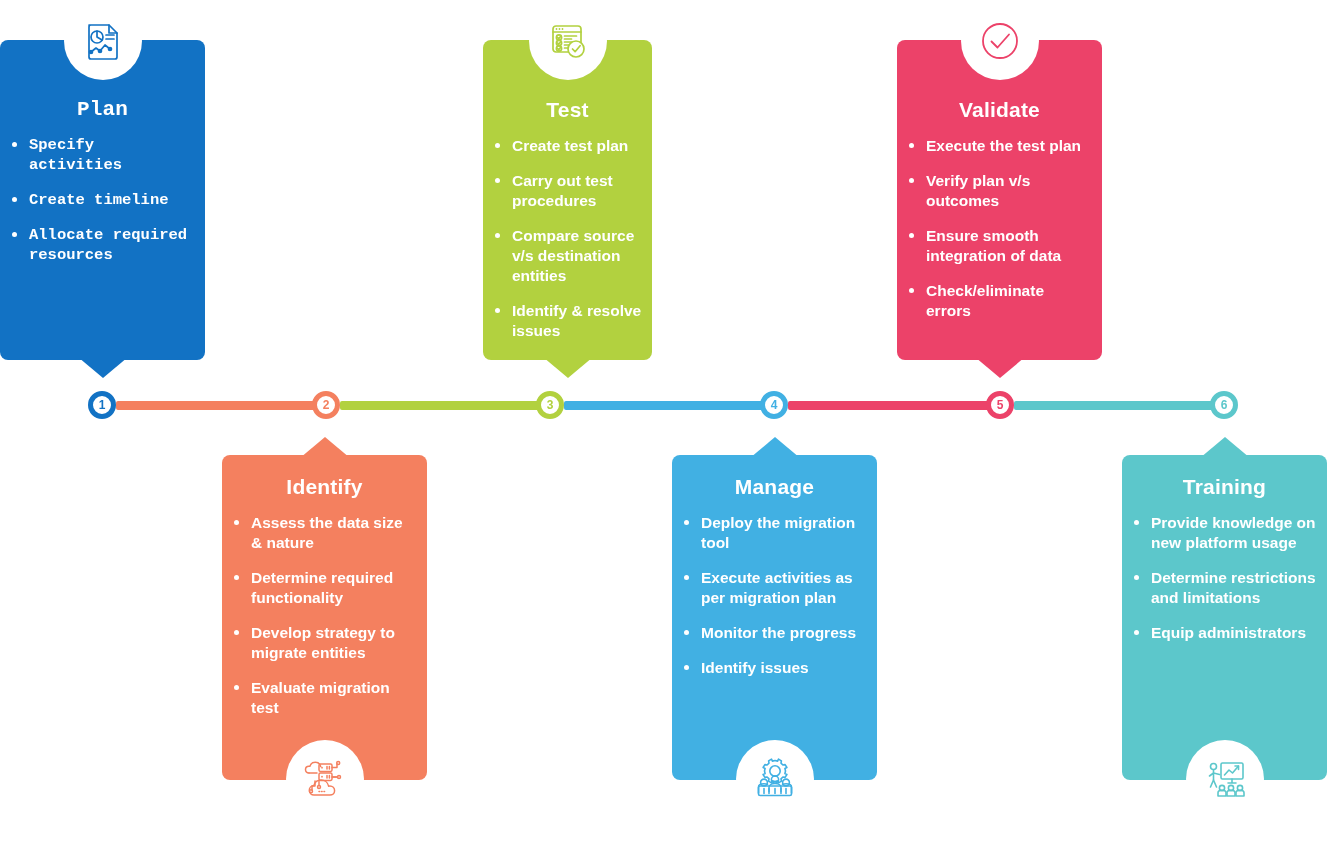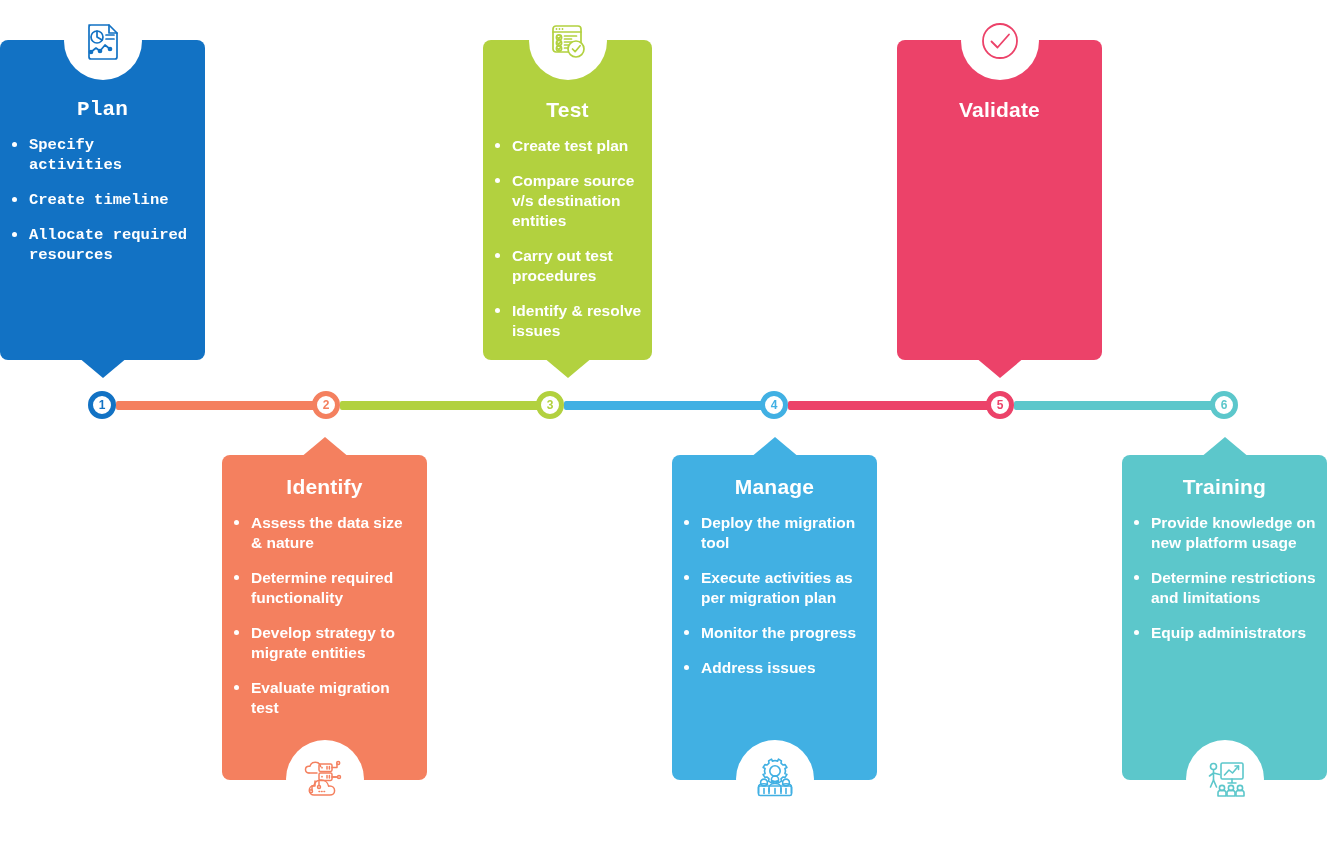--- a/index.html
+++ b/index.html
@@ -212,37 +212,43 @@
           <circle cx="14" cy="30.5" r="2.6"></circle>
             <path d="M12.6 30.5l1.1 1.1 2.1-2.4"></path>
           <path d="M19.5 18h12M19.5 21h7M19.5 24h12M19.5 27h7M19.5 30h6"></path>
           <circle cx="31" cy="31" r="8" fill="#ffffff"></circle>
           <path d="M27.5 31l2.6 2.7 5-6"></path>
         </svg>
       </div>
       <div class="card-title">Test</div>
       <ul class="bullets">
         <li><span class="dot"></span><span>Create test plan</span></li>
+        <li><span class="dot"></span><span>Carry out test procedures</span></li>
         <li><span class="dot"></span><span>Compare source v/s destination entities</span></li>
-        <li><span class="dot"></span><span>Carry out test procedures</span></li>
         <li><span class="dot"></span><span>Identify &amp; resolve issues</span></li>
       </ul>
     </div>
   </div>
 
   <div class="card top" id="card-validate" style="left:897px; top:40px;">
     <div class="card-body" id="body-validate" style="background: rgb(236, 66, 105); height: 320px;">
       <div class="pointer" style="border-top-color: rgb(236, 66, 105);"></div>
       <div class="medallion">
         <svg width="50" height="50" viewBox="0 0 50 50" fill="none" stroke="#ec4269" stroke-width="1.8" stroke-linecap="round" stroke-linejoin="round">
           <circle cx="25" cy="25" r="17"></circle>
           <path d="M16.5 25.5l6 6 11.5-13"></path>
         </svg>
       </div>
       <div class="card-title">Validate</div>
+      <ul class="bullets">
+        <li><span class="dot"></span><span>Execute the test plan</span></li>
+        <li><span class="dot"></span><span>Verify plan v/s outcomes</span></li>
+        <li><span class="dot"></span><span>Ensure smooth integration of data</span></li>
+        <li><span class="dot"></span><span>Check/eliminate errors</span></li>
+      </ul>
     </div>
   </div>
 
   <div class="card bottom" id="card-migrate" style="left:222px; top:455px;">
     <div class="card-body" id="body-migrate" style="height: 325px; background: rgb(244, 128, 95);">
       <div class="pointer" style="border-bottom-color: rgb(244, 128, 95);"></div>
       <div class="card-title">Identify</div>
       <ul class="bullets">
         <li><span class="dot"></span><span>Assess the data size &amp; nature</span></li>
         <li><span class="dot"></span><span>Determine required functionality</span></li>
@@ -275,21 +281,21 @@
   </div>
 
   <div class="card bottom" id="card-manage" style="left:672px; top:455px;">
     <div class="card-body" id="body-manage" style="height: 325px; background: rgb(65, 176, 227);">
       <div class="pointer" style="border-bottom-color: rgb(65, 176, 227);"></div>
       <div class="card-title">Manage</div>
       <ul class="bullets">
         <li><span class="dot"></span><span>Deploy the migration tool</span></li>
         <li><span class="dot"></span><span>Execute activities as per migration plan</span></li>
         <li><span class="dot"></span><span>Monitor the progress</span></li>
-        <li><span class="dot"></span><span>Address issues</span></li>
+        <li><span class="dot"></span><span>Identify issues</span></li>
       </ul>
       <div class="medallion">
         <svg width="48" height="48" viewBox="0 0 48 48" fill="none" stroke="#41b0e3" stroke-width="1.6" stroke-linecap="round" stroke-linejoin="round">
           <path d="M24 5.5l2.6.6.9-2 2.9 1.8-.4 2.2 1.9 1.9 2.2-.4 1.8 2.9-2 .9.6 2.6-.6 2.6 2 .9-1.8 2.9-2.2-.4-1.9 1.9.4 2.2-2.9 1.8-.9-2-2.6.6-2.6-.6-.9 2-2.9-1.8.4-2.2-1.9-1.9-2.2.4-1.8-2.9 2-.9-.6-2.6.6-2.6-2-.9 1.8-2.9 2.2.4 1.9-1.9-.4-2.2 2.9-1.8.9 2z"></path>
           <circle cx="24" cy="16" r="5.2"></circle>
           <circle cx="24" cy="24.5" r="3.6"></circle>
           <path d="M18 36.5v-4.1c0-2.3 2.7-3.9 6-3.9s6 1.6 6 3.9v4.1"></path>
           <circle cx="13" cy="27.5" r="3.4"></circle>
           <path d="M7.5 38v-6.1c0-1.9 2.4-3.2 5.5-3.2 1.3 0 2.5.2 3.5.6"></path>
           <circle cx="35" cy="27.5" r="3.4"></circle>

